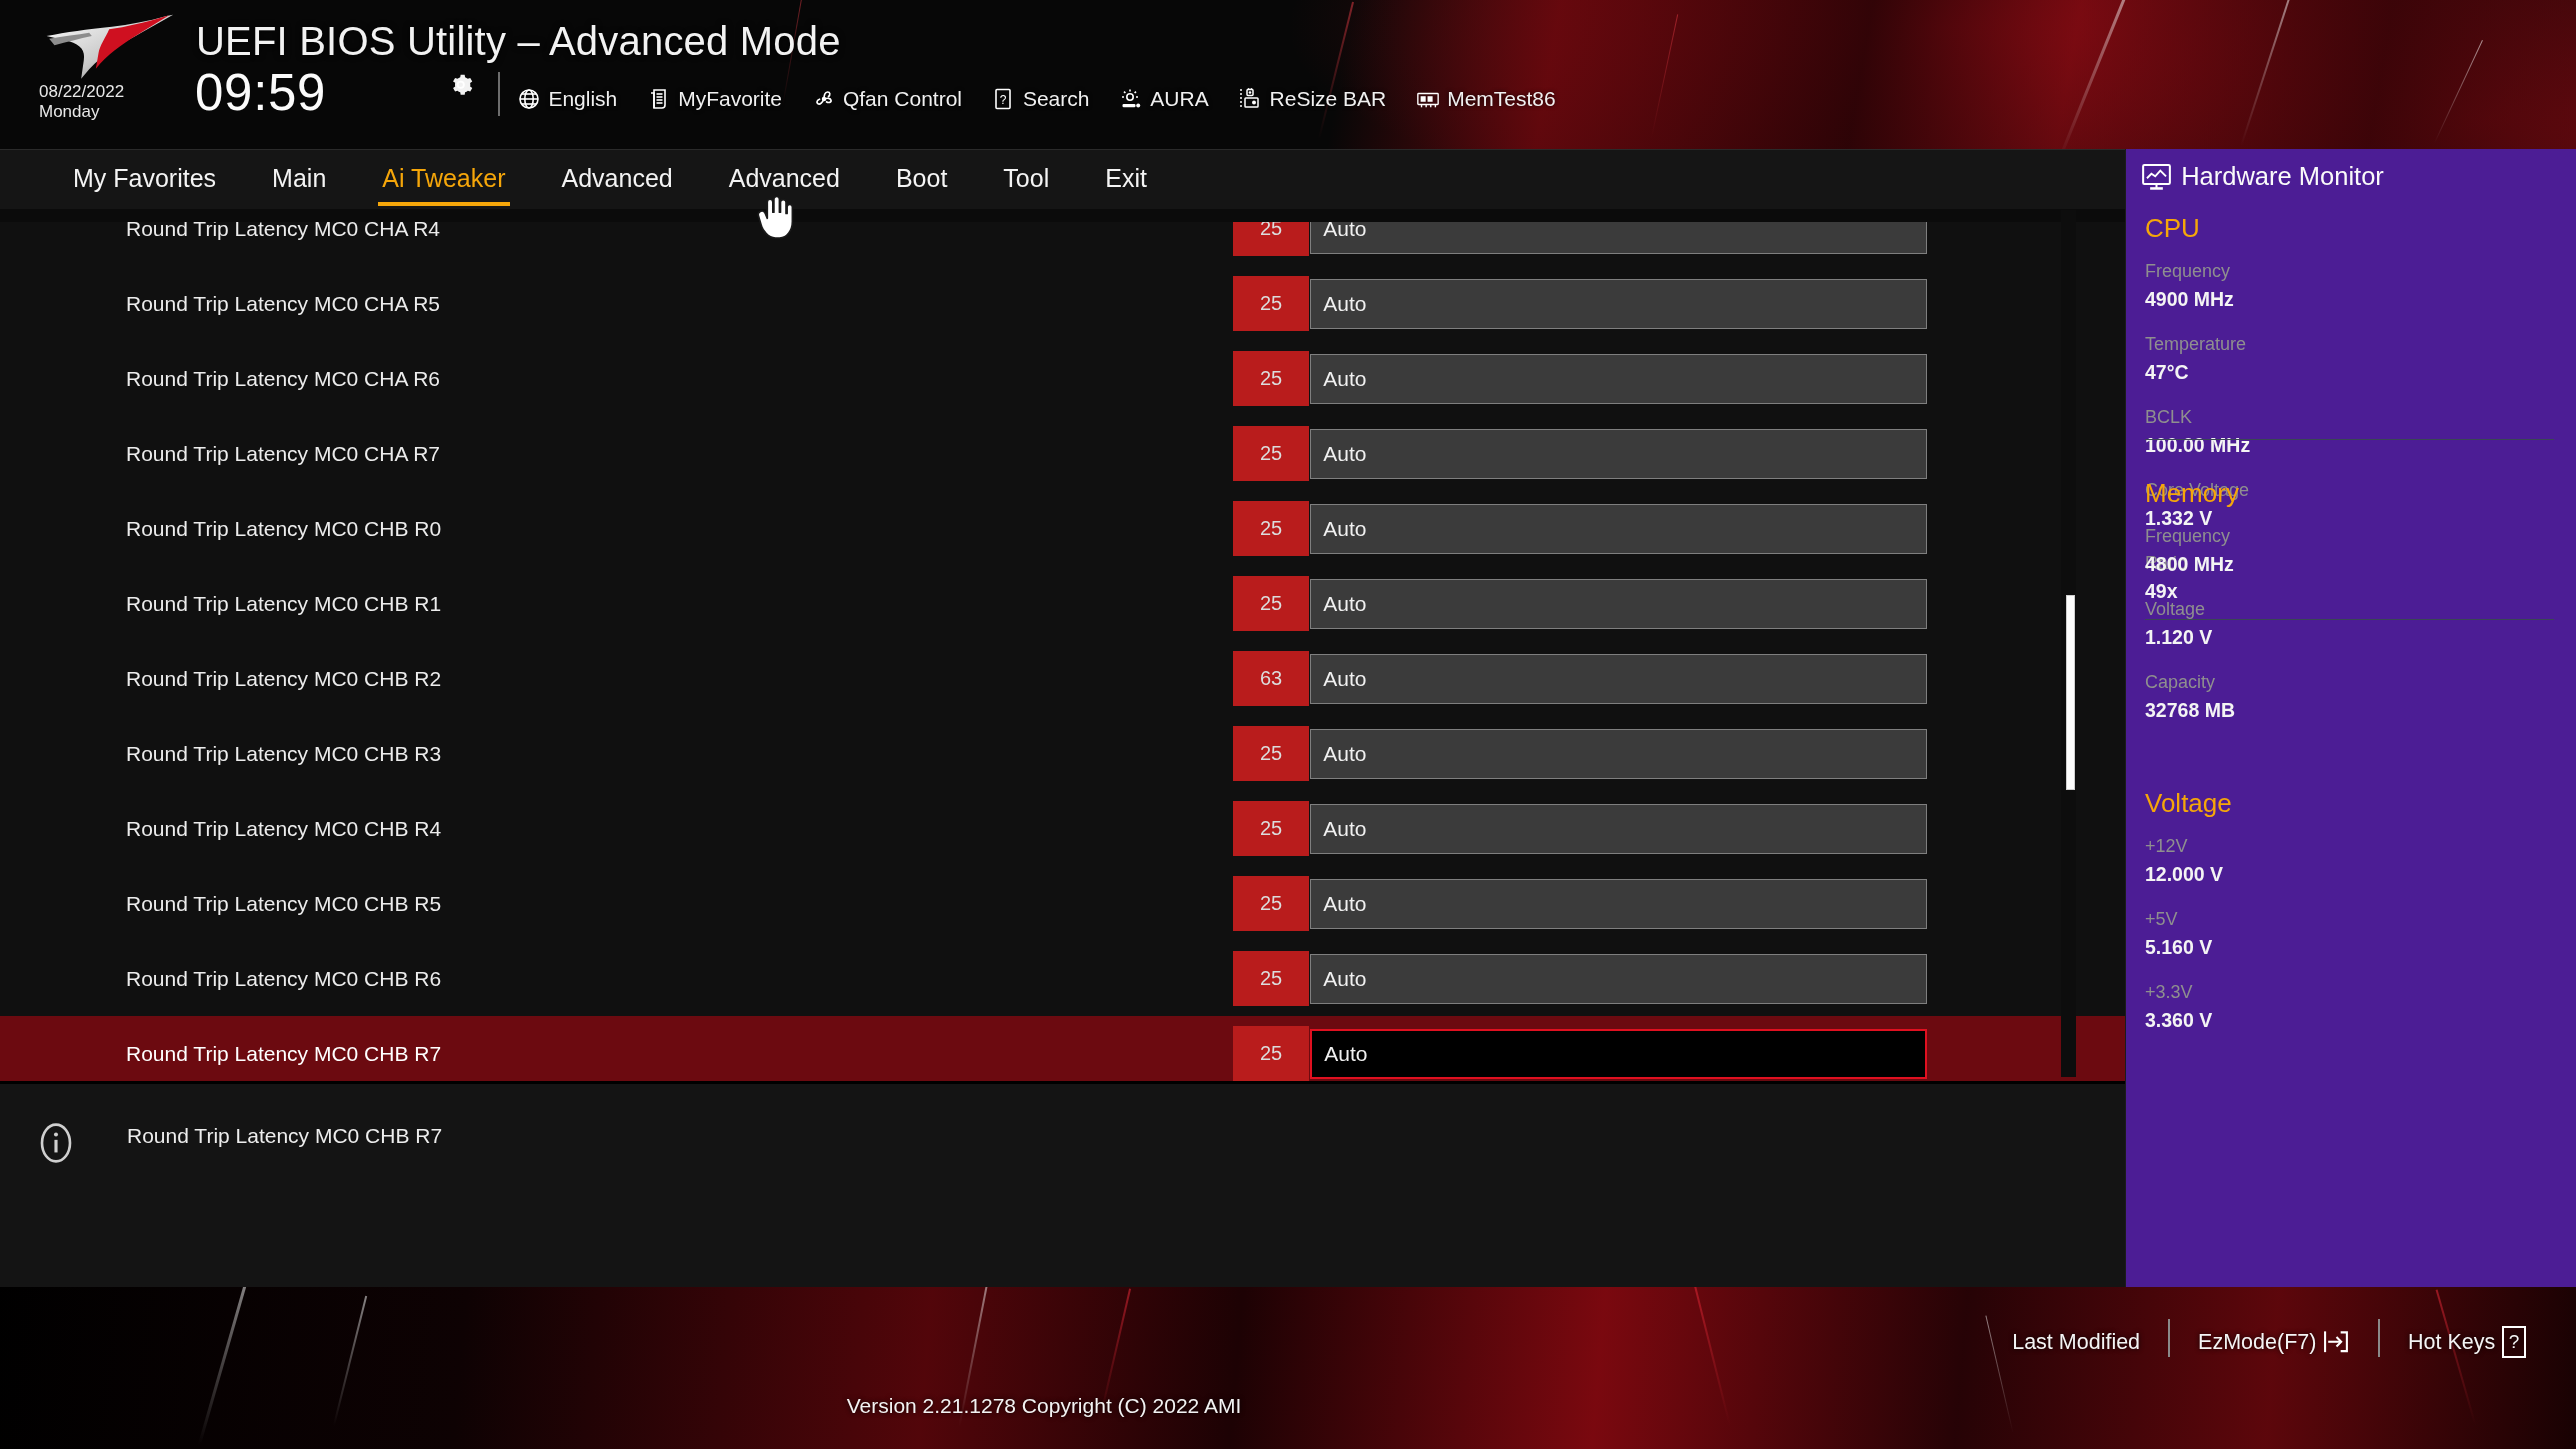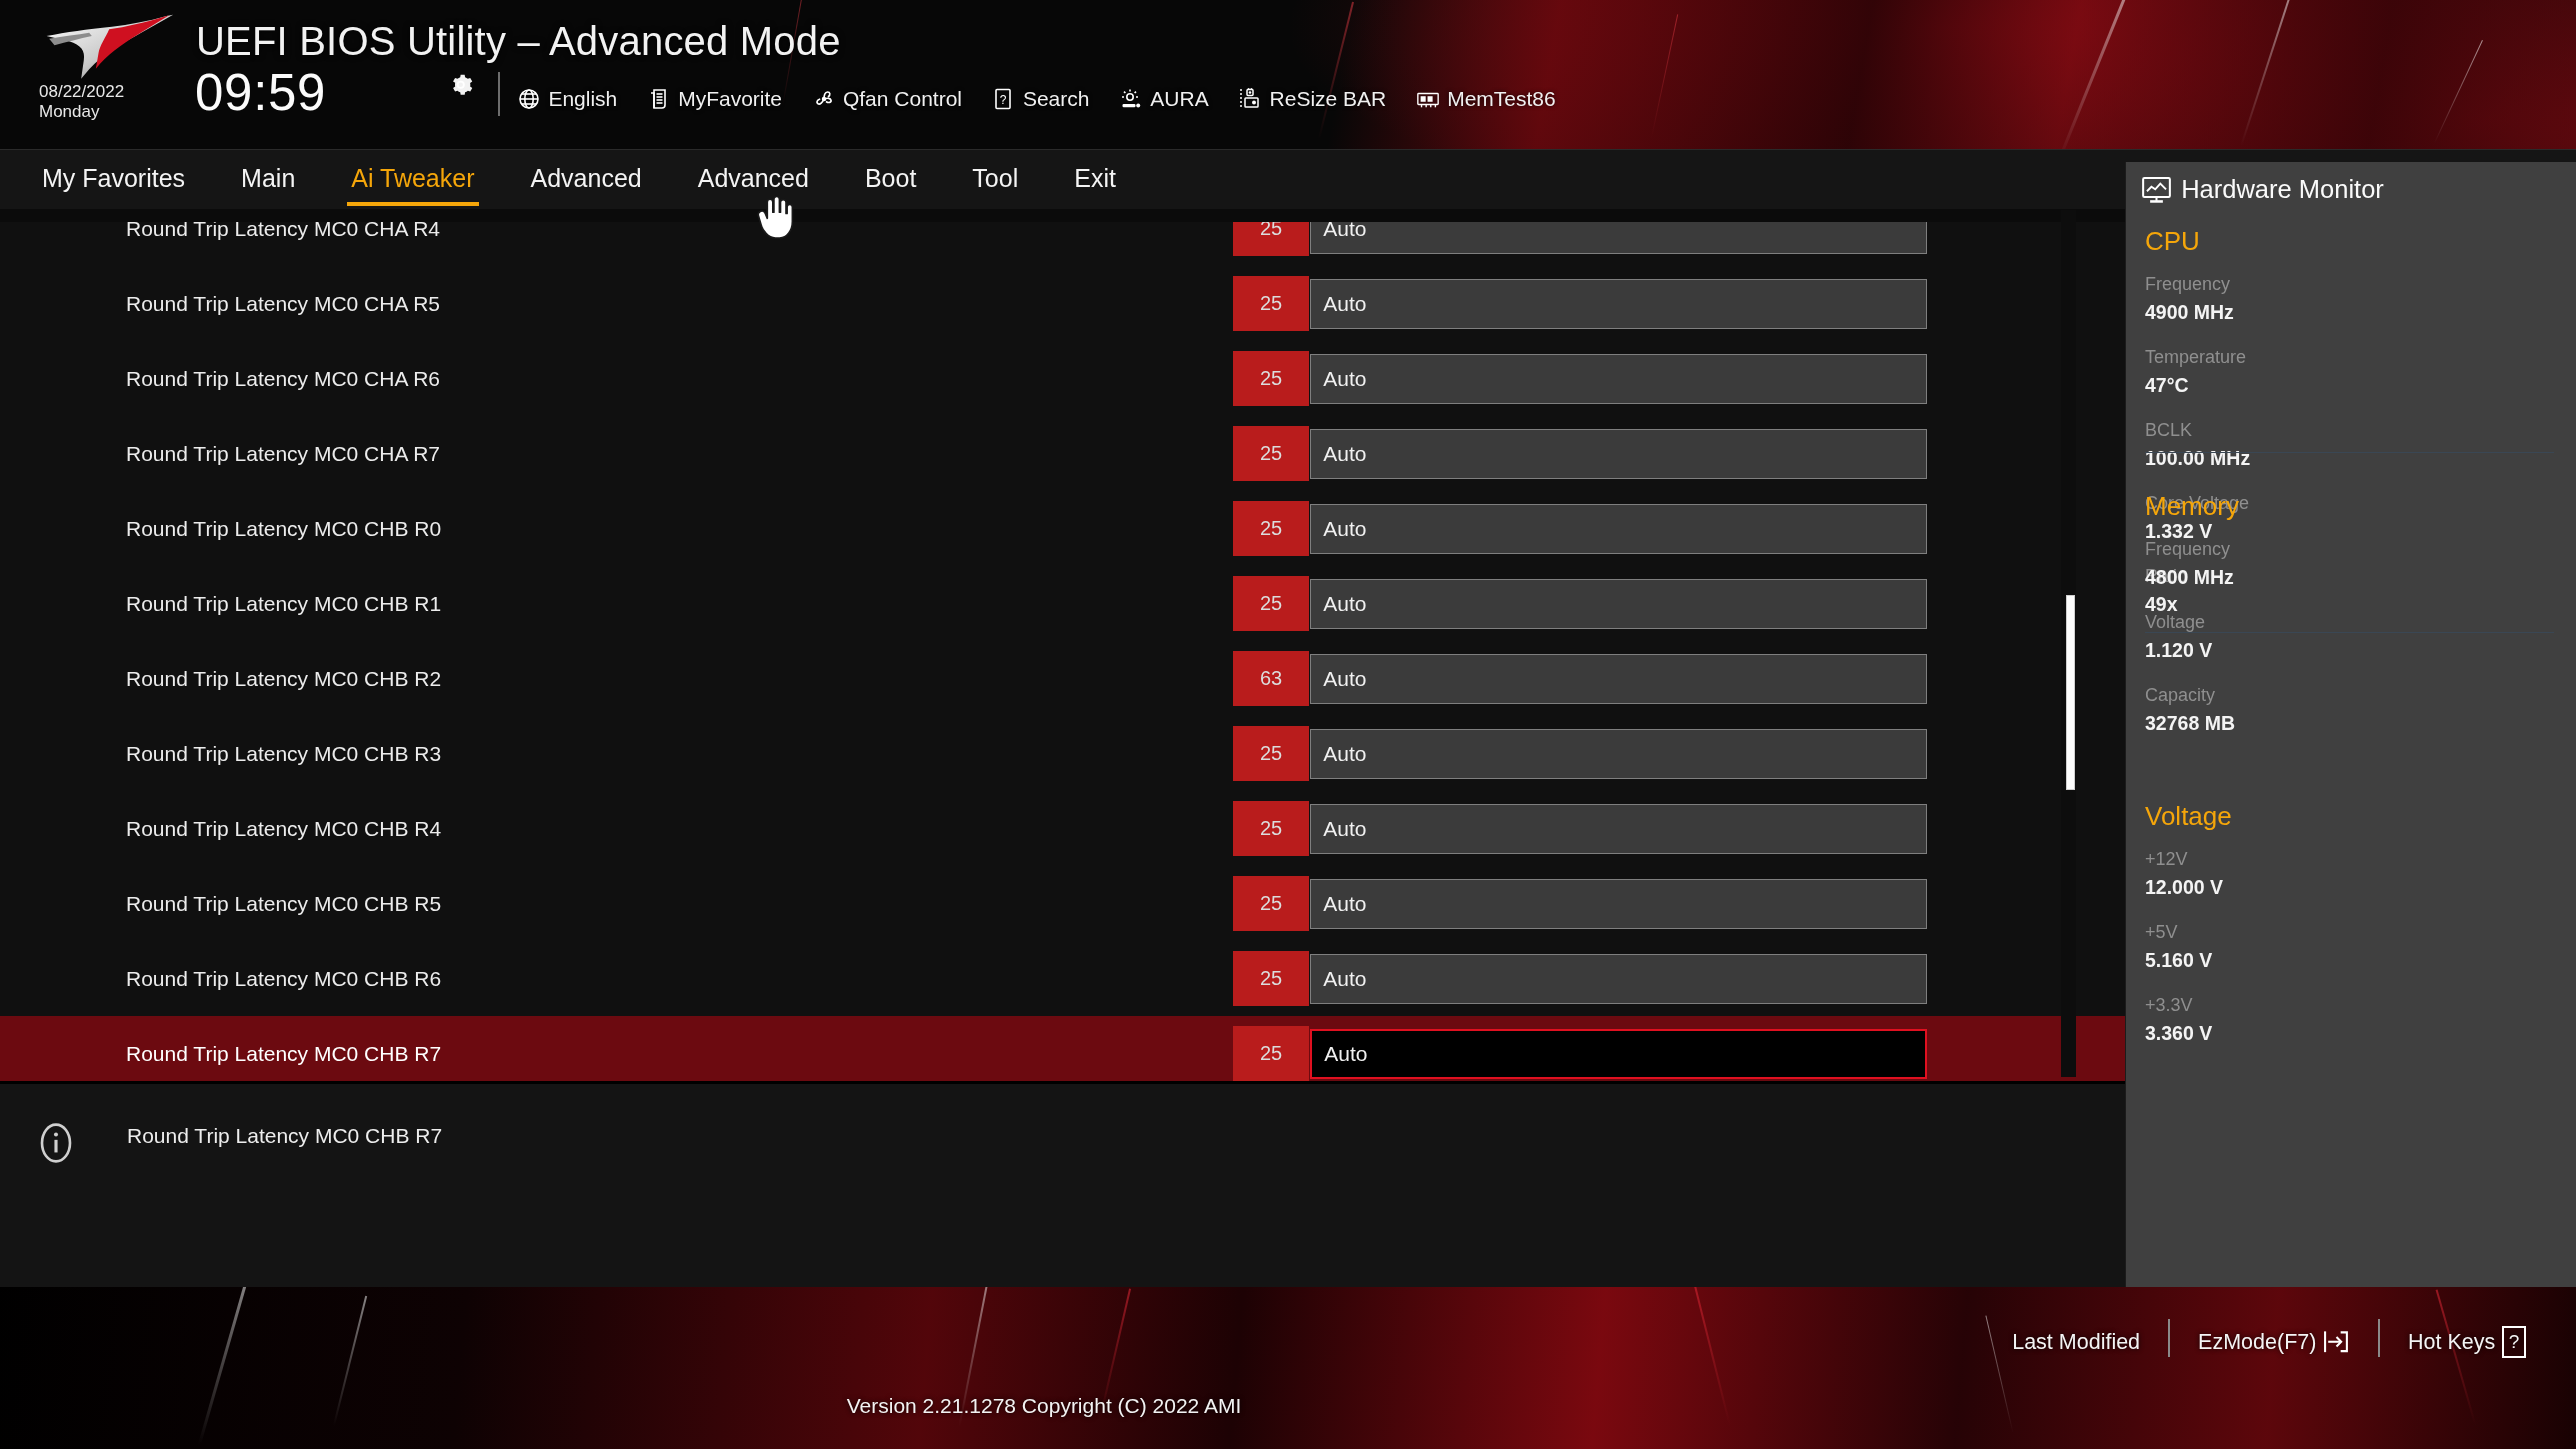--- a/index.html
+++ b/index.html
@@ -44,21 +44,21 @@
   .tb-item { display: flex; align-items: flex-start; gap: 7.4px; margin-right: 29.5px; cursor: pointer; }
   .tb-item .tb-label { font-size: 21px; color: #f0f0f0; text-shadow: 0 0 4px rgba(0,0,0,.8); }
   .tb-ic { width: 24px; height: 24px; display: block; color: #fff; flex: 0 0 auto; }
 
   
   .navbar {
     position: absolute; left: 0; top: 149px; width: 2576px; height: 60px;
     background: #151515;
     border-top: 0.7px solid #2a2a2a;
   }
-  .navbar-inner { position: relative; height: 60px; display: flex; align-items: center; padding-left: 42px; }
+  .navbar-inner { position: relative; height: 60px; display: flex; align-items: center; padding-left: 73px; }
   .nav-tab {
     position: relative; font-size: 25px; color: #f4f4f4; margin-right: 56px; cursor: pointer;
     padding-bottom: 4px; white-space: nowrap;
   }
   .nav-tab.active { color: #f5a60a; text-align: right; }
   .nav-tab.active::after {
     content: ""; position: absolute; left: -4px; right: -4px; bottom: -9.4px; height: 4px; background: #f5a60a;
   }
   .cursor-hand { position: absolute; left: 755px; top: 193px; width: 39px; height: 48px; z-index: 60; pointer-events: none; }
 
@@ -97,22 +97,22 @@
   
   .infobar {
     position: absolute; left: 0; top: 1081px; width: 2125px; height: 206px;
     background: #141414; border-top: 3.4px solid #000;
   }
   .info-icon { position: absolute; left: 35px; top: 1122px; width: 42px; height: 42px; color: #cfcfcf; }
   .info-text { position: absolute; left: 127px; top: 1124px; font-size: 21px; color: #ededed; }
 
   
   .sidebar {
-    position: absolute; left: 2125px; top: 162px; width: 451px; height: 1148px;
-    background: #404040; border-left: 1.3px solid #1c1c1c;
+    position: absolute; left: 2125px; top: 149px; width: 451px; height: 1148px;
+    background: #4c1d95; border-left: 1.3px solid #1c1c1c;
     overflow: hidden;
   }
   .hm-title { position: absolute; left: 14.8px; top: 13.4px; display: flex; align-items: center; gap: 9.4px; }
   .hm-title .hm-ic { width: 31px; height: 28px; color: #fff; }
   .hm-title .hm-tx { font-size: 25.5px; color: #fafafa; }
 
   .hm-section { position: absolute; left: 19px; width: 415px; }
   .hm-head { font-size: 26px; color: #f5a60a; margin-bottom: 17.4px; }
   .hm-grid { display: flex; flex-wrap: wrap; }
   .hm-cell { width: 208px; margin-bottom: 23px; }

